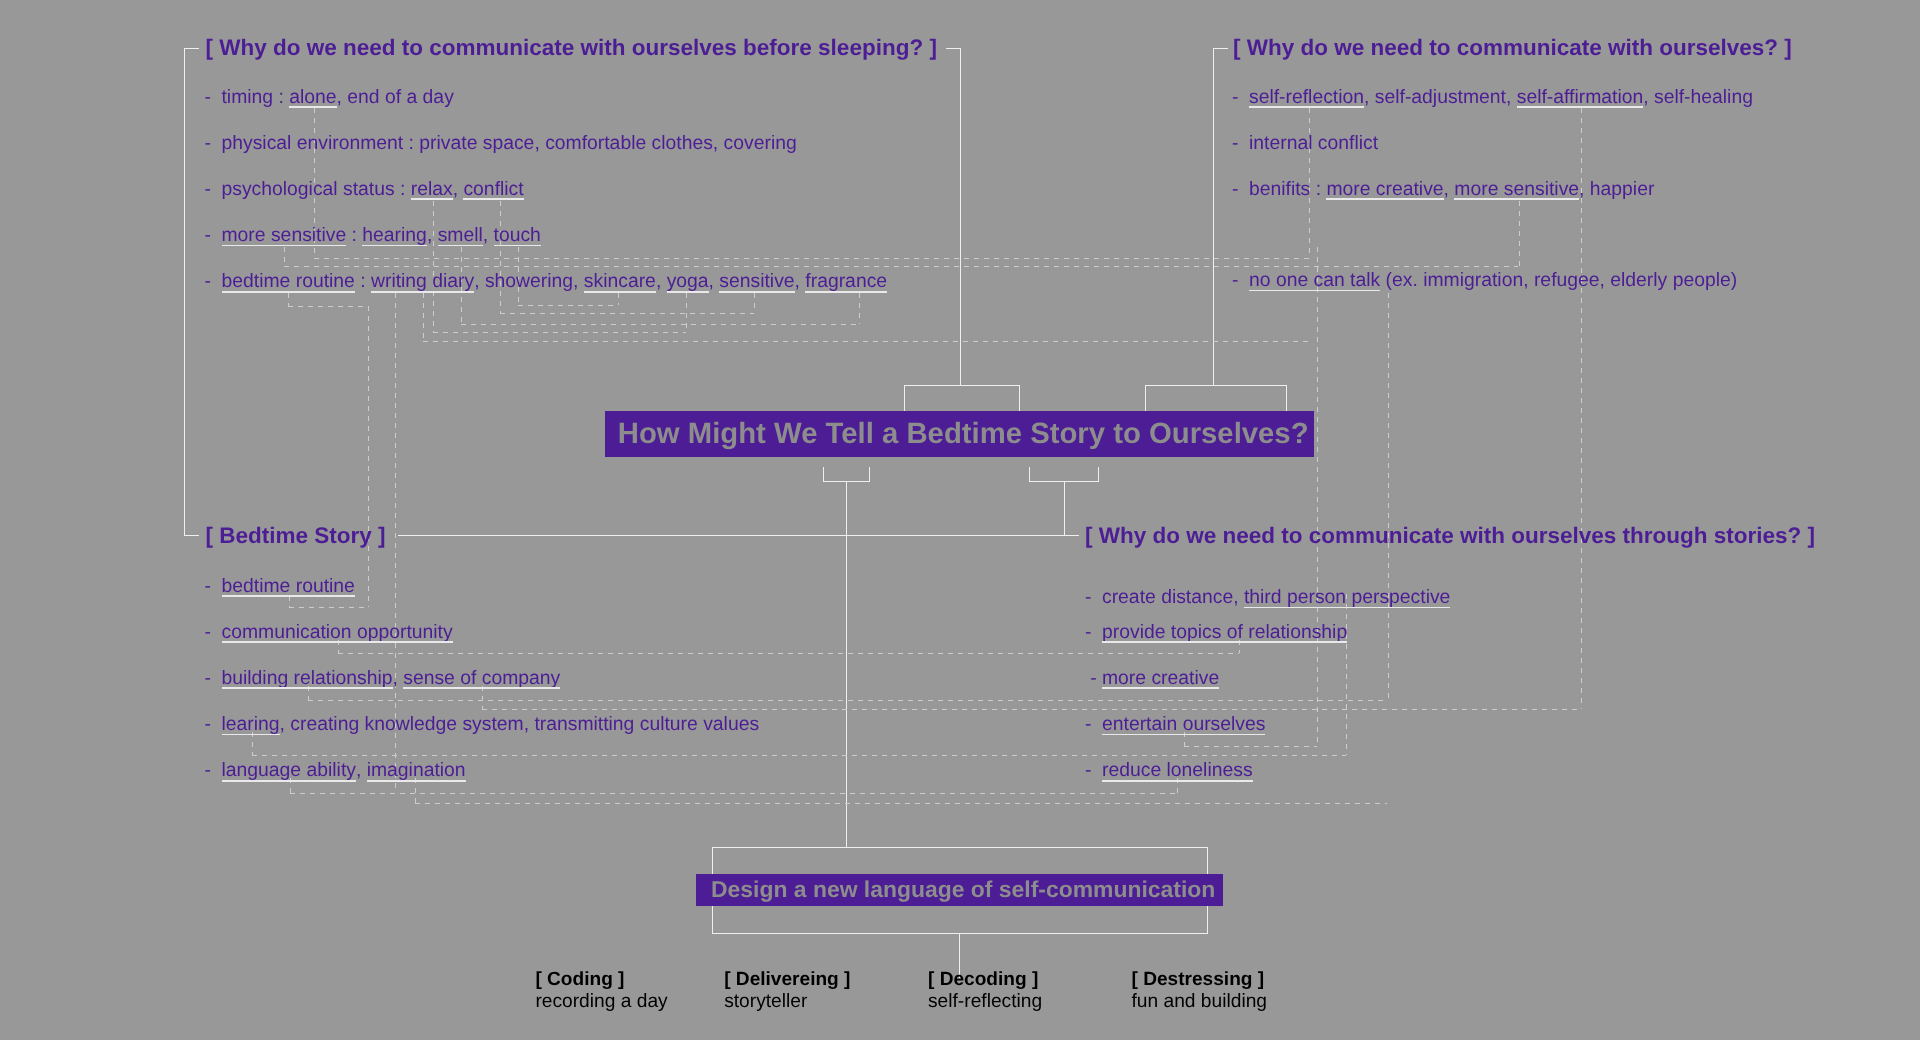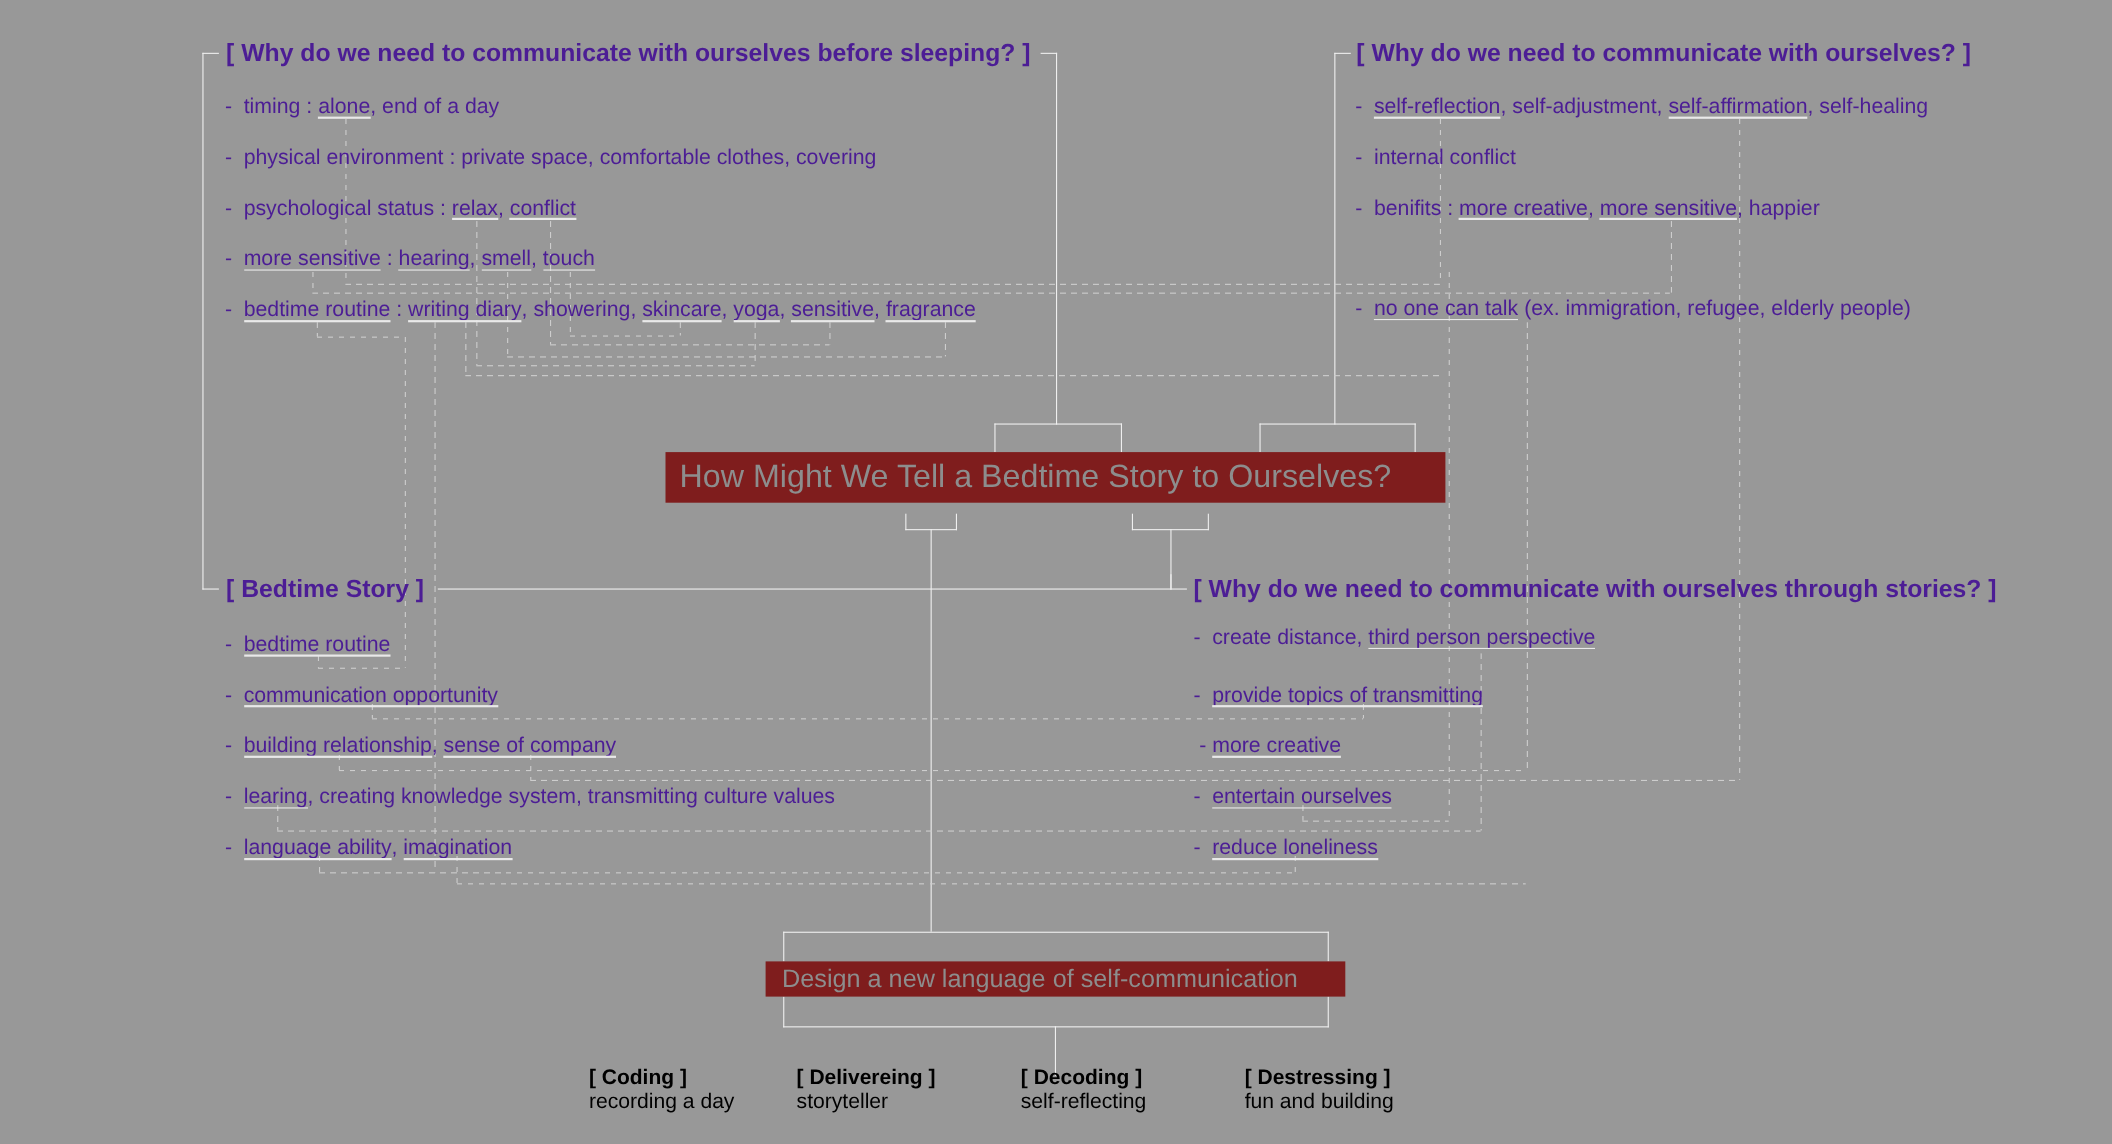--- a/index.html
+++ b/index.html
@@ -14,21 +14,21 @@
   .item .d{display:inline-block;width:17px;}
   .u{position:relative;}
   .u::after{content:"";position:absolute;left:0;right:0;top:20.6px;height:1.7px;background:#e9e9e9;}
   .solid{position:absolute;background:#efefef;}
   .hl{height:1.4px;}
   .vl{width:1.4px;}
   .dh{position:absolute;height:1px;
       background:repeating-linear-gradient(to right,#cdcdcd 0 5px,transparent 5px 10px);}
   .dv{position:absolute;width:1px;
       background:repeating-linear-gradient(to bottom,#cdcdcd 0 5px,transparent 5px 10px);}
-  .box{position:absolute;background:#7f1d1d;color:#8d8d8d;font-weight:normal;
+  .box{position:absolute;background:#4c1d95;color:#8d8d8d;font-weight:bold;
        display:flex;align-items:center;justify-content:center;}
   .leaf{position:absolute;text-align:left;color:#000000;}
   .leaf .lt{font-weight:bold;font-size:19.1px;display:block;}
   .leaf .ls{font-size:19.2px;display:block;font-weight:normal;line-height:21.5px;}
 </style>
 </head>
 <body>
 
 <div id="stage">
 
@@ -135,22 +135,22 @@
       <div class="abs item" style="left: 1232px; top: 131.7px;"><span class="d">-</span>internal conflict</div>
       <div class="abs item" style="left: 1232px; top: 177.9px;"><span class="d">-</span>benifits : <span class="u">more creative</span>, <span class="u">more sensitive</span>, happier</div>
       <div class="abs item" style="left: 1232px; top: 224.1px; margin-top: 45px;"><span class="d">-</span><span class="u">no one can talk</span> (ex. immigration, refugee, elderly people)</div>
       <div class="abs sec-title" style="left: 205.5px; top: 522.5px;">[ Bedtime Story ]</div>
       <div class="abs item" style="left: 204.5px; top: 574.5px;"><span class="d">-</span><span class="u">bedtime routine</span></div>
       <div class="abs item" style="left: 204.5px; top: 620.7px;"><span class="d">-</span><span class="u">communication opportunity</span></div>
       <div class="abs item" style="left: 204.5px; top: 666.9px;"><span class="d">-</span><span class="u">building relationship</span>, <span class="u">sense of company</span></div>
       <div class="abs item" style="left: 204.5px; top: 713.1px;"><span class="d">-</span><span class="u">learing</span>, creating knowledge system, transmitting culture values</div>
       <div class="abs item" style="left: 204.5px; top: 759.3px;"><span class="d">-</span><span class="u">language ability</span>, <span class="u">imagination</span></div>
       <div class="abs sec-title" style="left: 1085px; top: 522.5px;">[ Why do we need to communicate with ourselves through stories? ]</div>
-      <div class="abs item" style="left: 1085px; top: 568px;"><span class="d">-</span>create distance, <span class="u">third person perspective</span></div>
-      <div class="abs item" style="left: 1085px; top: 620.7px;"><span class="d">-</span><span class="u">provide topics of transmitting</span></div>
+      <div class="abs item" style="left: 1085px; top: 586px;"><span class="d">-</span>create distance, <span class="u">third person perspective</span></div>
+      <div class="abs item" style="left: 1085px; top: 620.7px;"><span class="d">-</span><span class="u">provide topics of relationship</span></div>
       <div class="abs item" style="left: 1085px; top: 666.9px; text-align: center;"><span class="d">-</span><span class="u">more creative</span></div>
       <div class="abs item" style="left: 1085px; top: 713.1px;"><span class="d">-</span><span class="u">entertain ourselves</span></div>
       <div class="abs item" style="left: 1085px; top: 759.3px;"><span class="d">-</span><span class="u">reduce loneliness</span></div>
     </div>
 
   <div class="box" style="left:605px;top:410.8px;width:709.4px;height:45.8px;font-size:29.3px;
               justify-content:flex-start;padding-left:12.8px;box-sizing:border-box;">
     <span>How Might We Tell a Bedtime Story to Ourselves?</span>
   </div>
 

